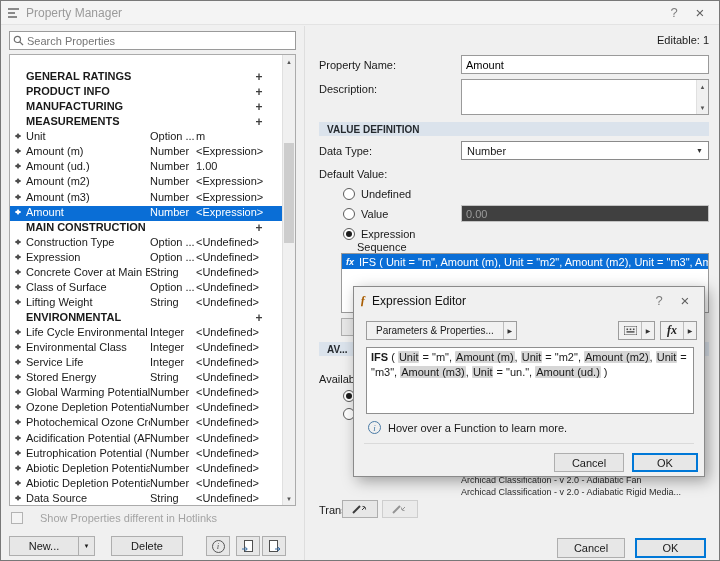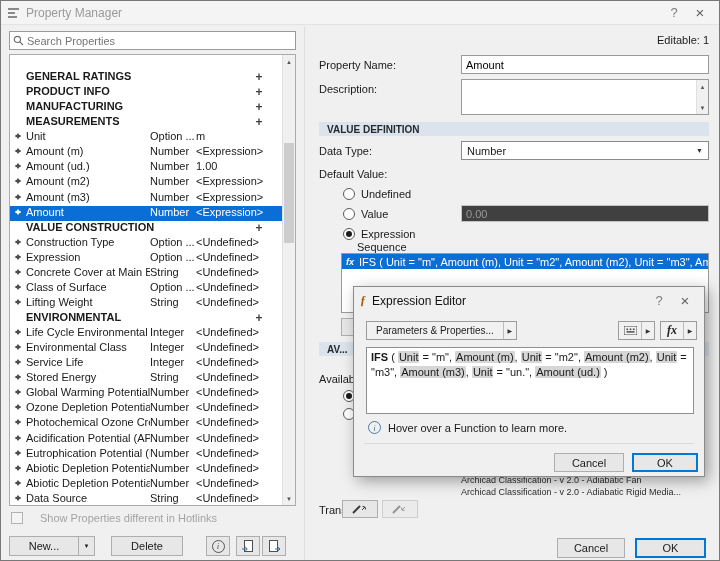--- a/index.html
+++ b/index.html
@@ -155,21 +155,21 @@
           <span class="c-def">&lt;Expression&gt;</span>
         </div>
         <div class="trow prop sel">
           <span class="handle"></span>
           <span class="c-name">Amount</span>
           <span class="c-type">Number</span>
           <span class="c-def">&lt;Expression&gt;</span>
         </div>
         <div class="trow cat">
           <span class="tri-cell"></span>
-          <span class="catnm">VALUE CONSTRUCTION</span>
+          <span class="catnm">MAIN CONSTRUCTION</span>
           <span class="plus">+</span>
         </div>
         <div class="trow prop">
           <span class="handle"></span>
           <span class="c-name">Construction Type</span>
           <span class="c-type">Option ...</span>
           <span class="c-def">&lt;Undefined&gt;</span>
         </div>
         <div class="trow prop">
           <span class="handle"></span>

